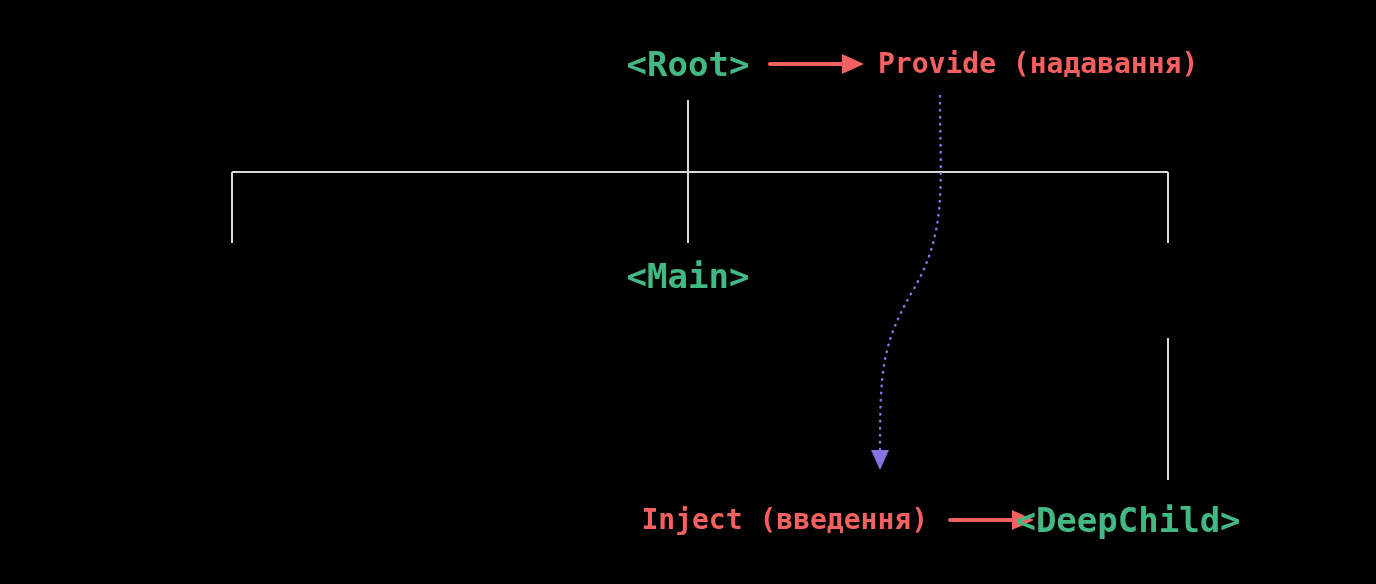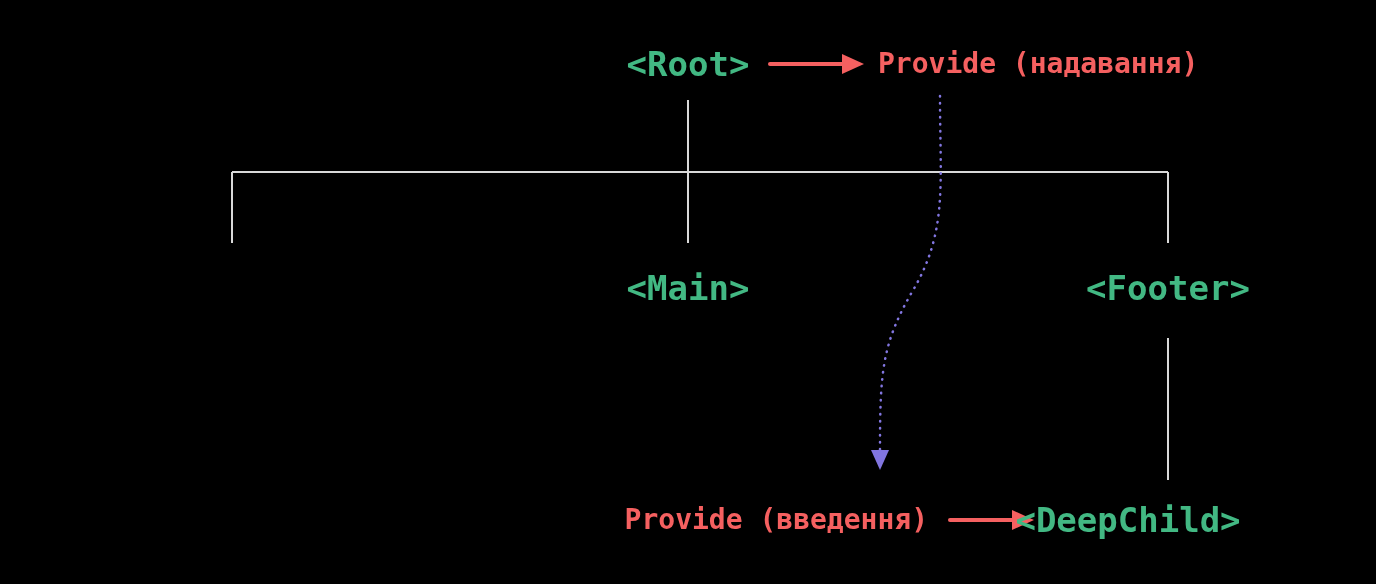--- a/index.html
+++ b/index.html
@@ -91,21 +91,20 @@
       <path class="purple-dotted" d="M940 96 C 940 185 948 232 912 292 C 882 344 880 372 880 450"></path>
       <polygon class="purple-fill" points="871,450 889,450 880,470"></polygon>
     </g>
   </svg>
 
   <div class="label node" style="left:688px; top:64px">&lt;Root&gt;</div>
 
   <div class="label annotation left-anchored" style="left:878px; top:64px">Provide (надавання)</div>
 
 
-  <div class="label node" style="left:688px; top:288px">&lt;Main&gt;</div>
+  <div class="label node" style="left:688px; top:276px">&lt;Main&gt;</div>
 
-  <div class="label node" style="left:1168px; top:288px">&lt;Footer&gt;</div>
 
-  <div class="label annotation right-anchored" style="left:928px; top:520px">Provide (введення)</div>
+  <div class="label annotation right-anchored" style="left:928px; top:520px">Inject (введення)</div>
 
   <div class="label node" style="left:1128px; top:520px">&lt;DeepChild&gt;</div>
 
 </div>
 
 </body></html>

